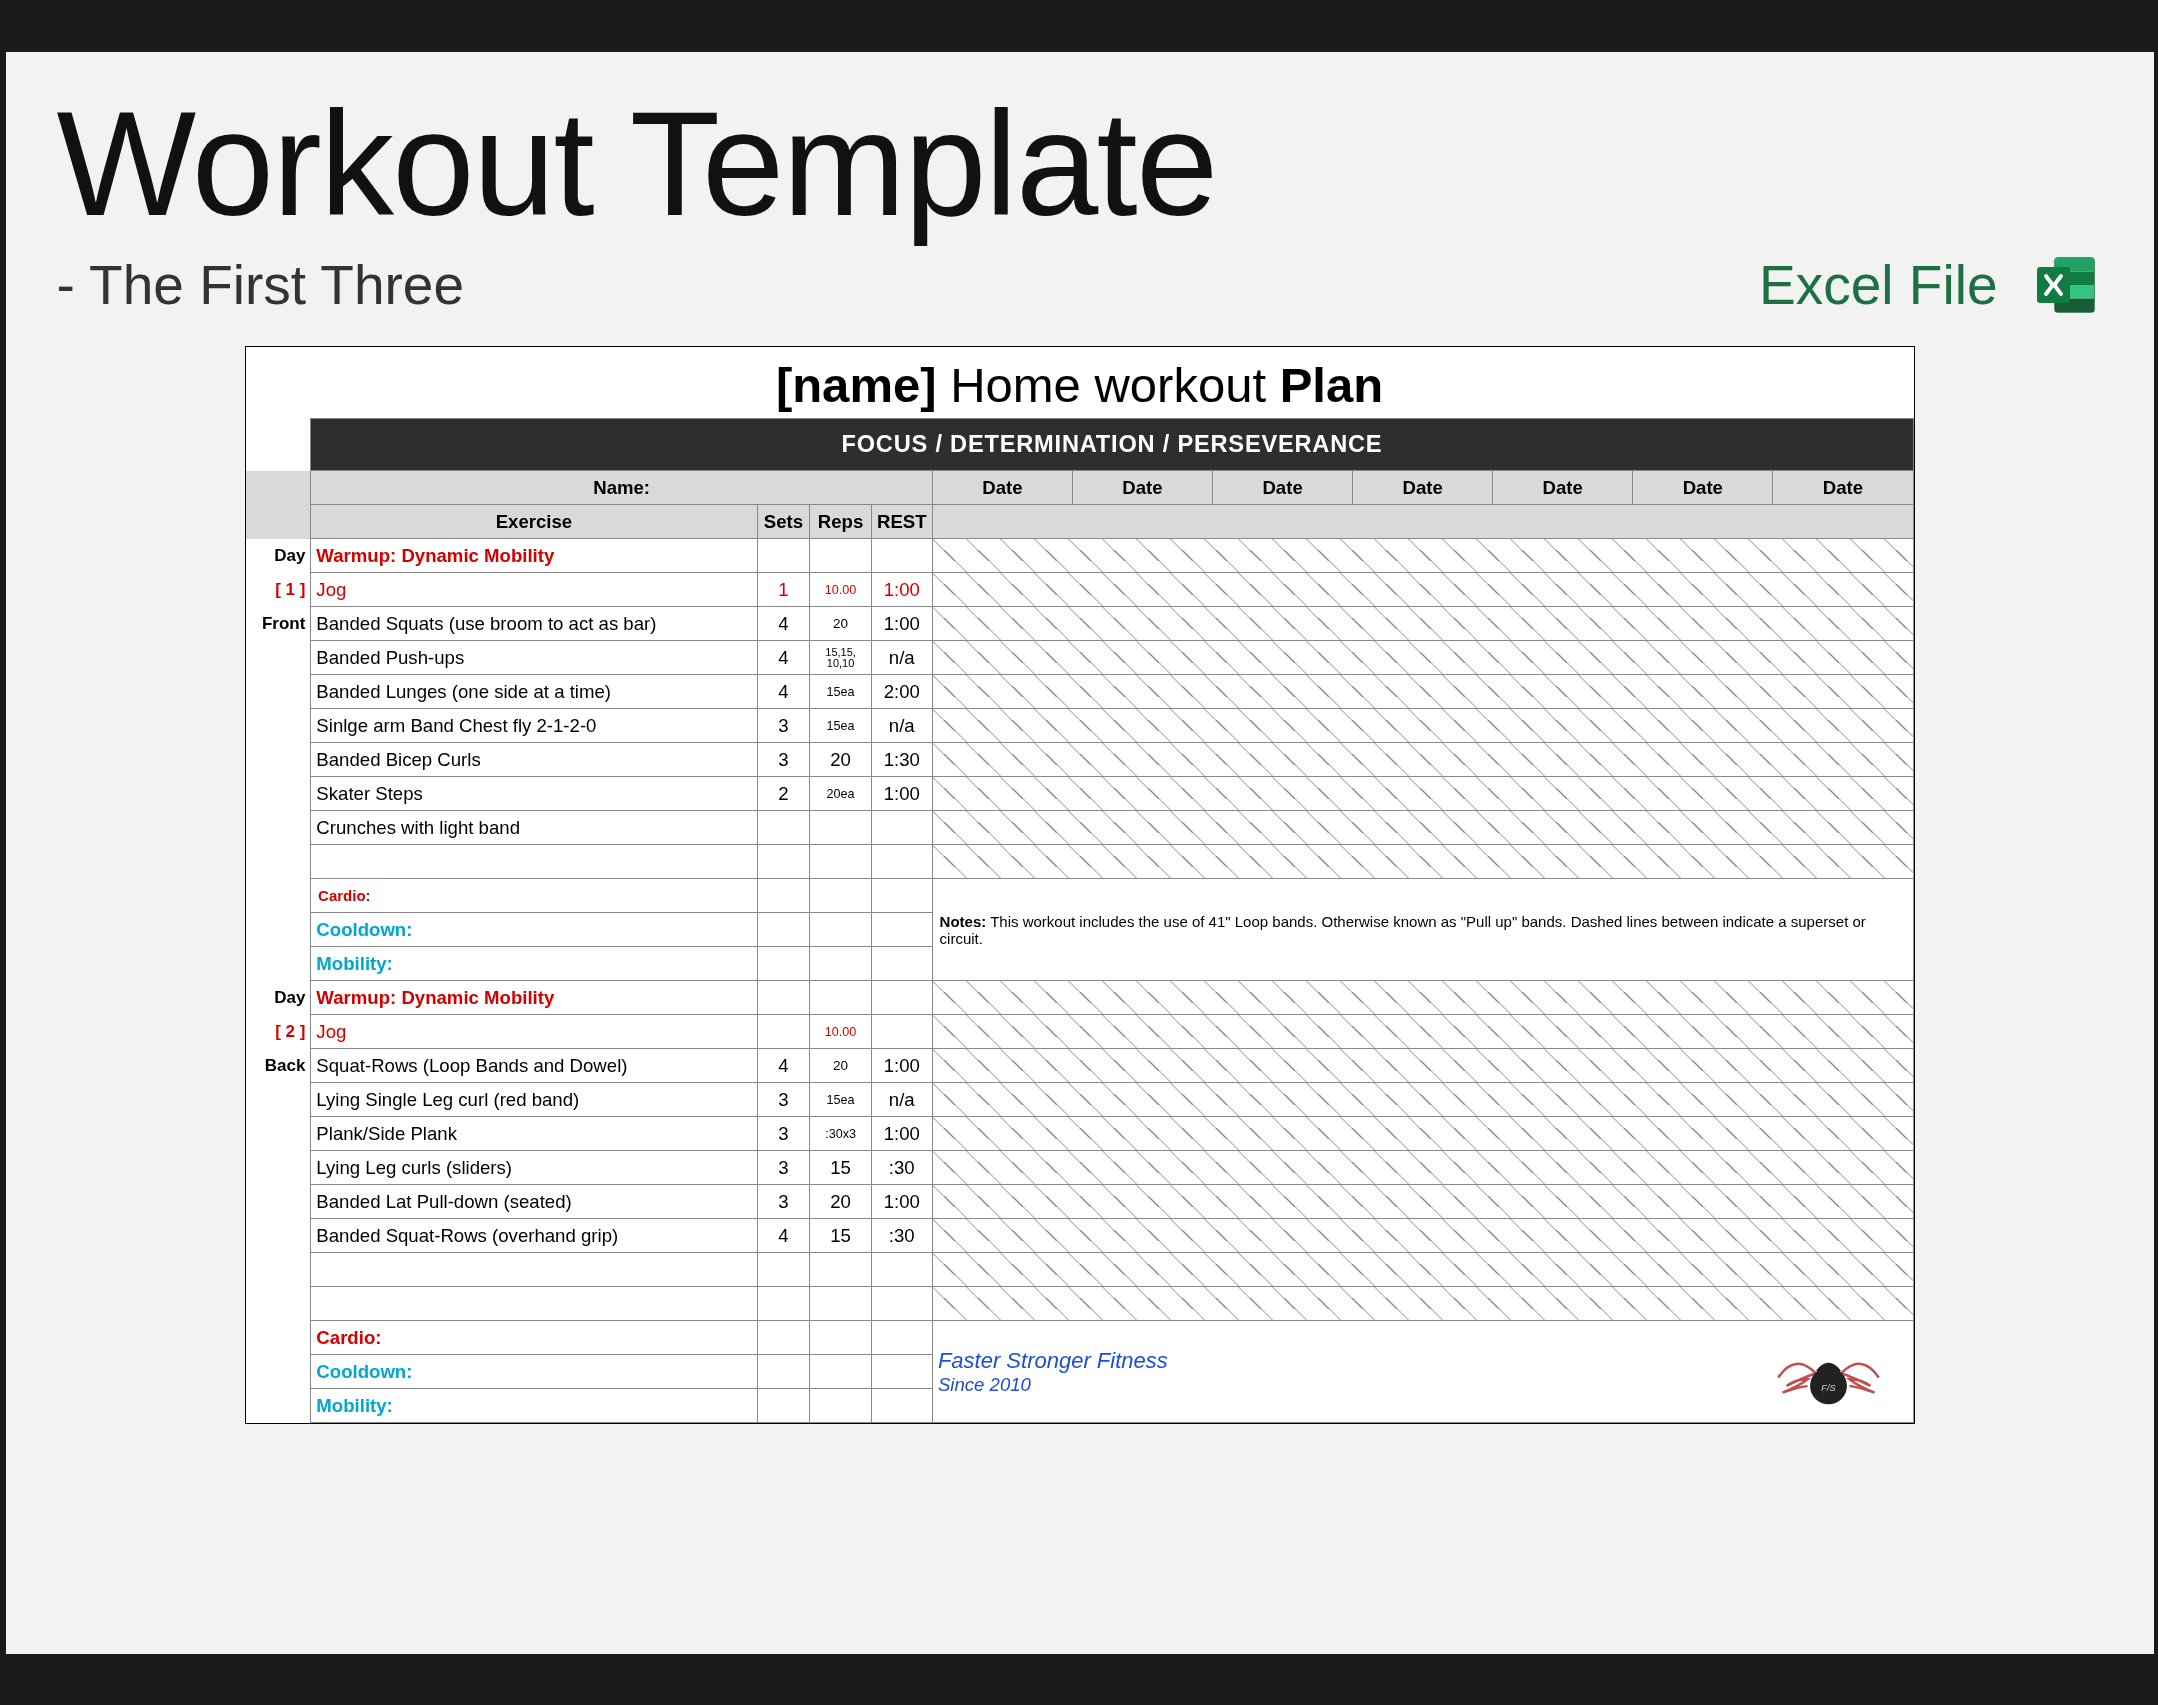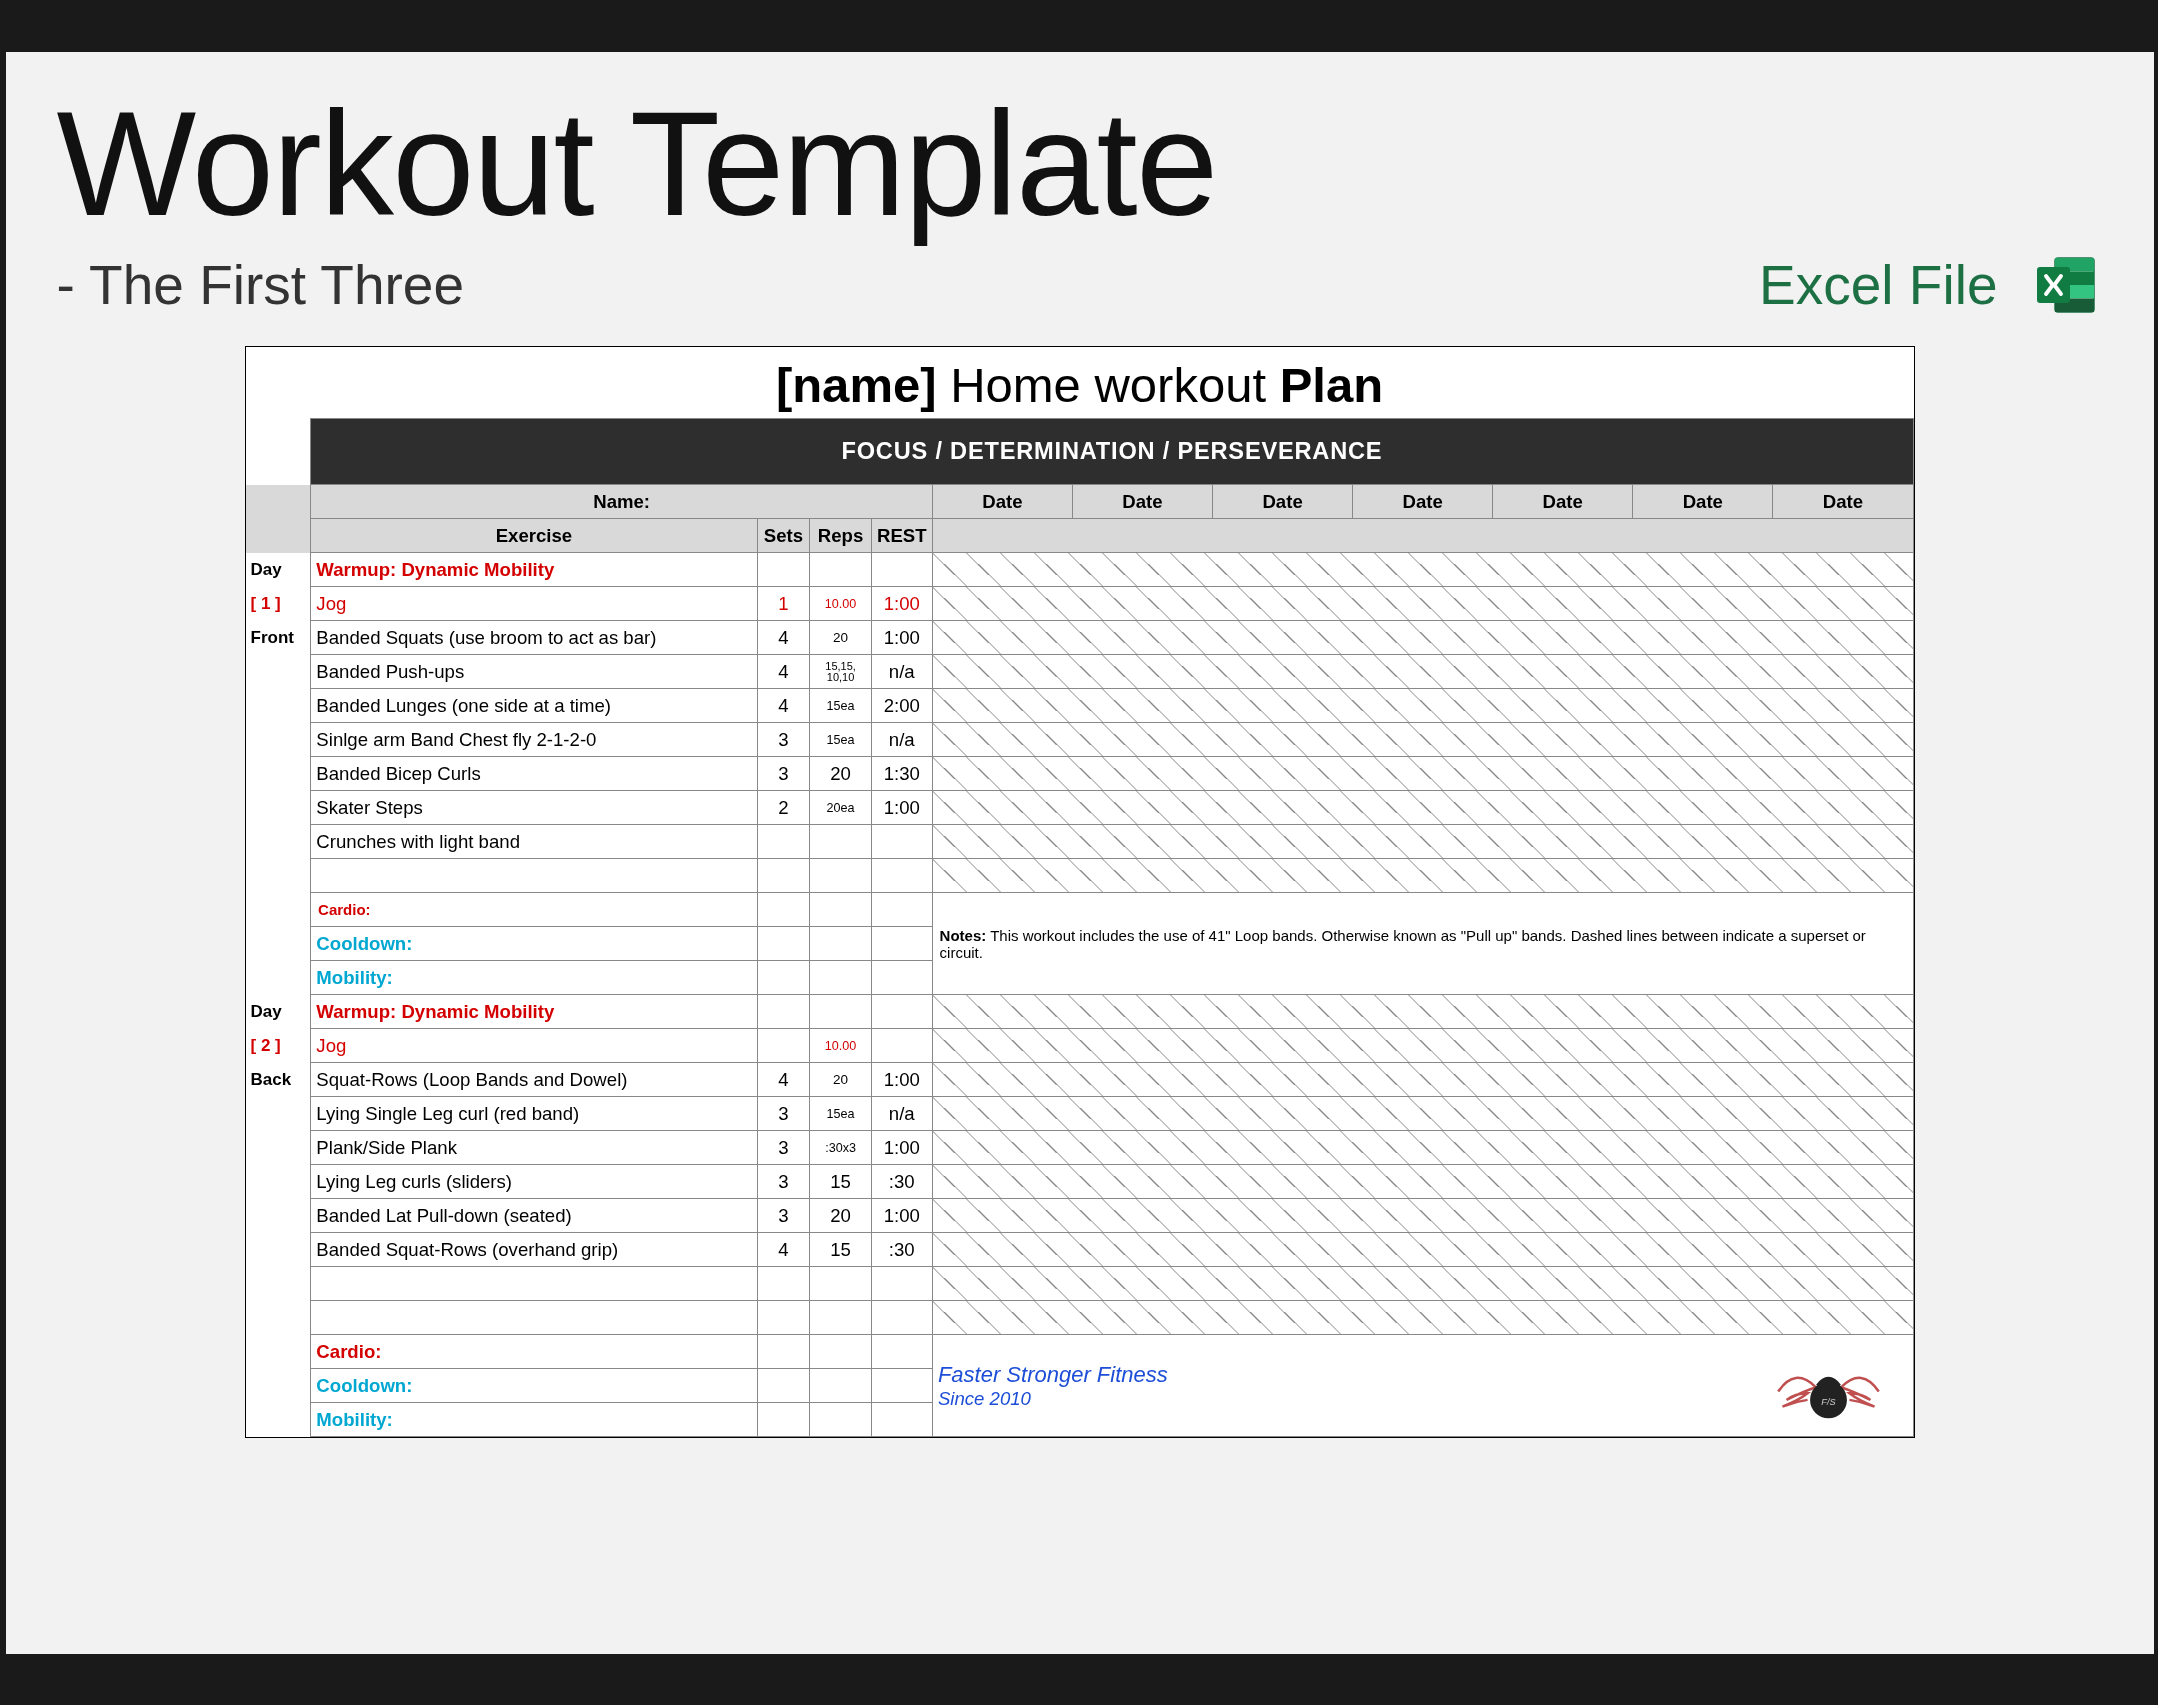--- a/index.html
+++ b/index.html
@@ -61,34 +61,34 @@
     font-weight:300;
     color:#000;
   }
   .plan-title .b { font-weight:700; }
   .banner {
     background:#2e2e2e;
     color:#fff;
     font-weight:600;
     font-size:23.6px;
     text-align:center;
-    padding:19px 0;
+    padding:12px 0;
     letter-spacing:0.8px;
   }
   table { border-collapse:collapse; width:100%; table-layout:fixed; }
   td, th { border:0.8px solid #888; font-size:18.6px; padding:3.4px 5px; height:34px; }
   .hdr td, .hdr th { background:#d9d9d9; font-weight:700; text-align:center; }
   .name-cell { background:#fff; font-weight:700; text-align:left; }
   col.label { width:63px; }
   col.exercise { width:430px; }
   col.sets { width:51px; }
   col.reps { width:59px; }
   col.rest { width:59px; }
   col.date { width:135px; }
-  .daylabel { font-size:17px; font-weight:700; text-align:left; border:none; }
+  .daylabel { font-size:17px; font-weight:700; text-align:right; border:none; }
   .noborder { border:none !important; }
   .exname { text-align:left; font-weight:400; }
   .red { color:#d40000; font-weight:700; }
   .redrow td { color:#d40000; }
   .blue { color:#00a7d1; font-weight:700; }
   .num { text-align:center; }
   .dashb { border-bottom:1.3px dashed #666 !important; }
   .diag {
     background-image: linear-gradient(to top right, transparent 49%, #888 49%, #888 51%, transparent 51%);
     background-size: 34px 100%;

